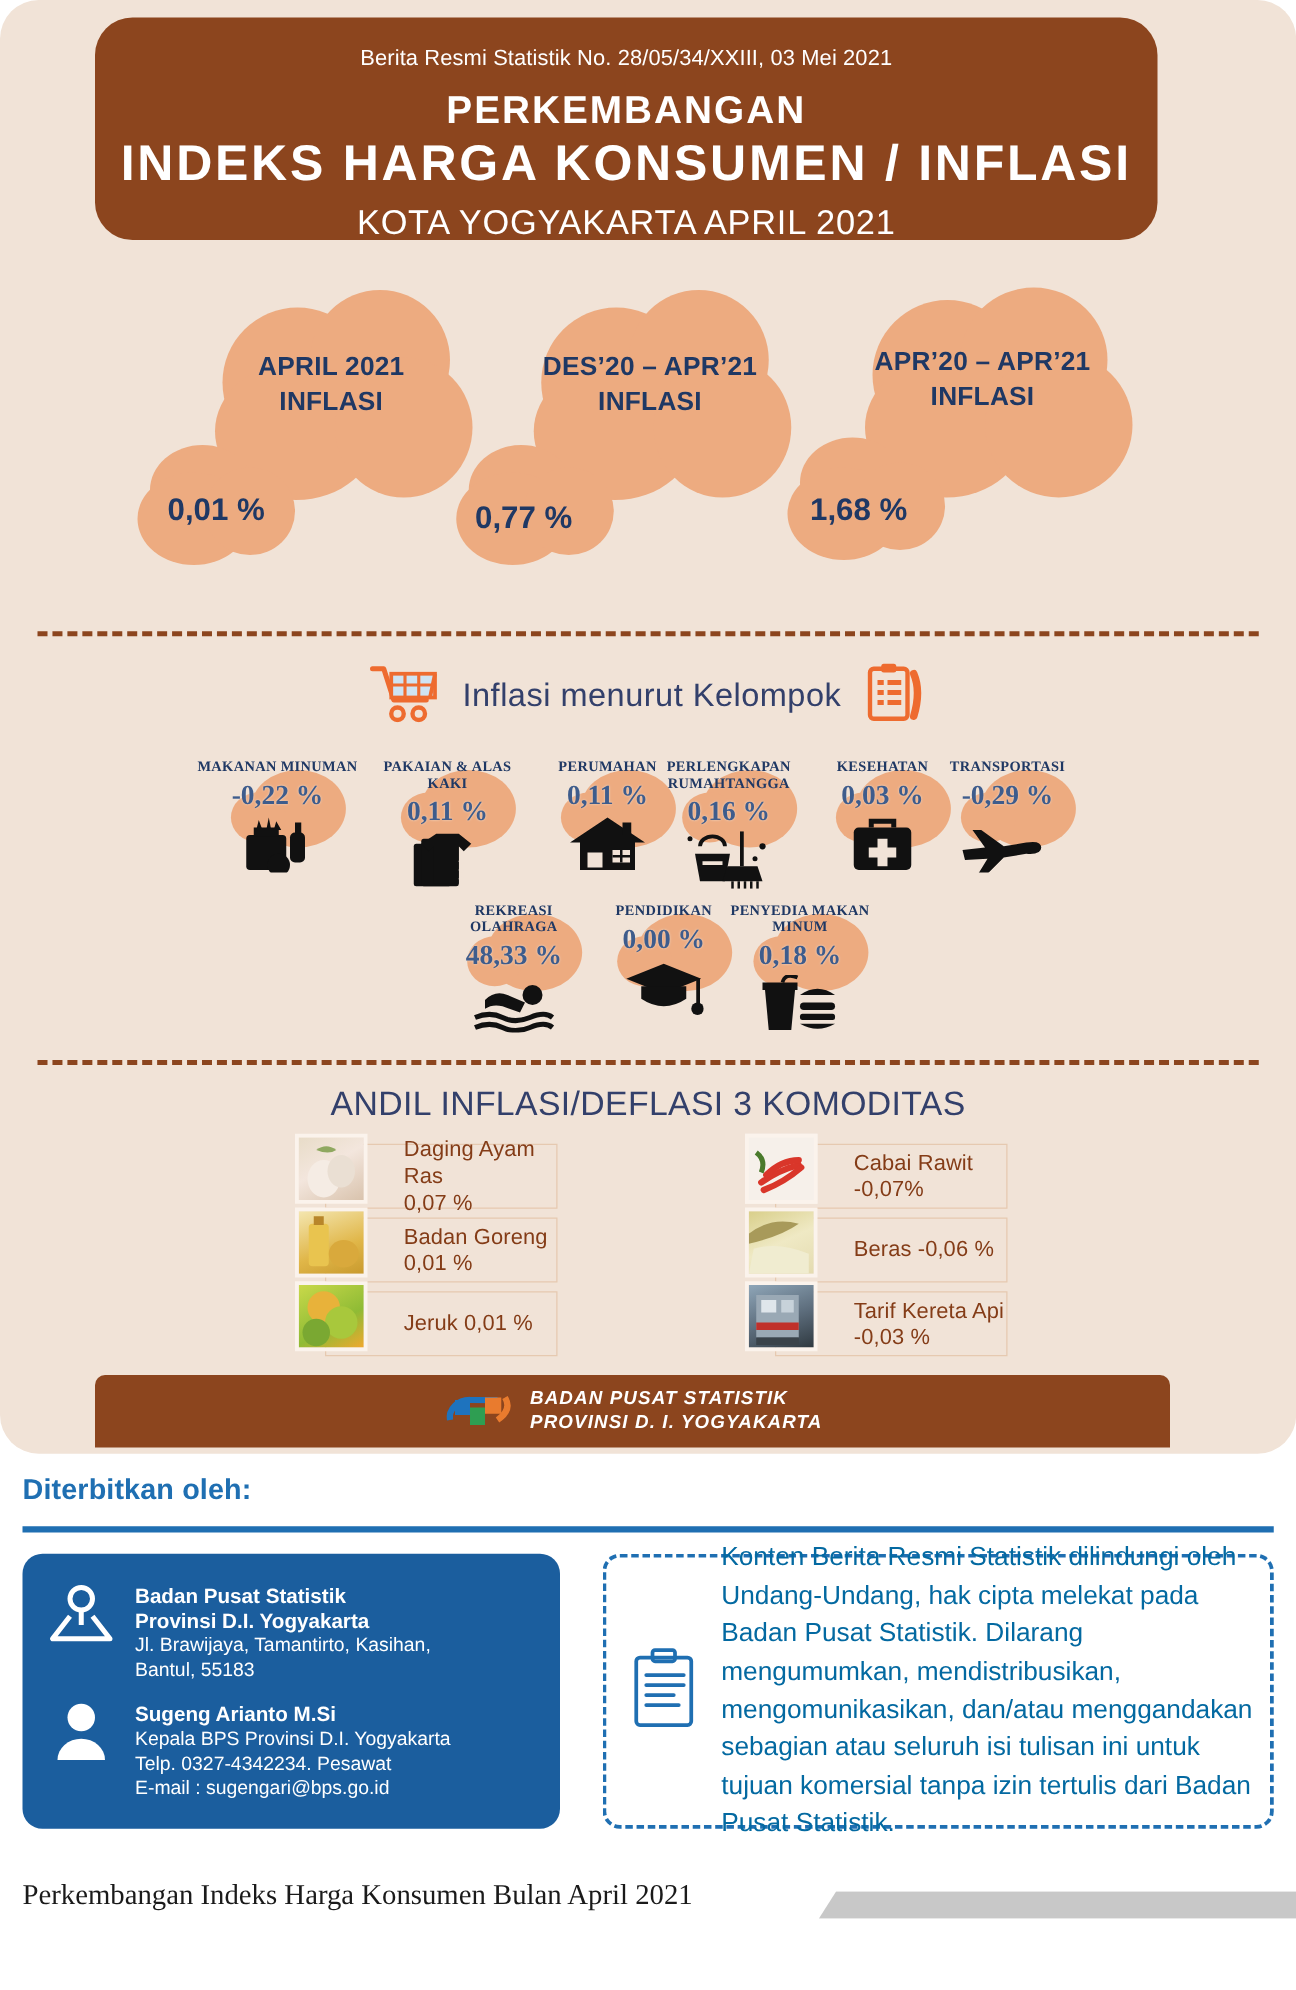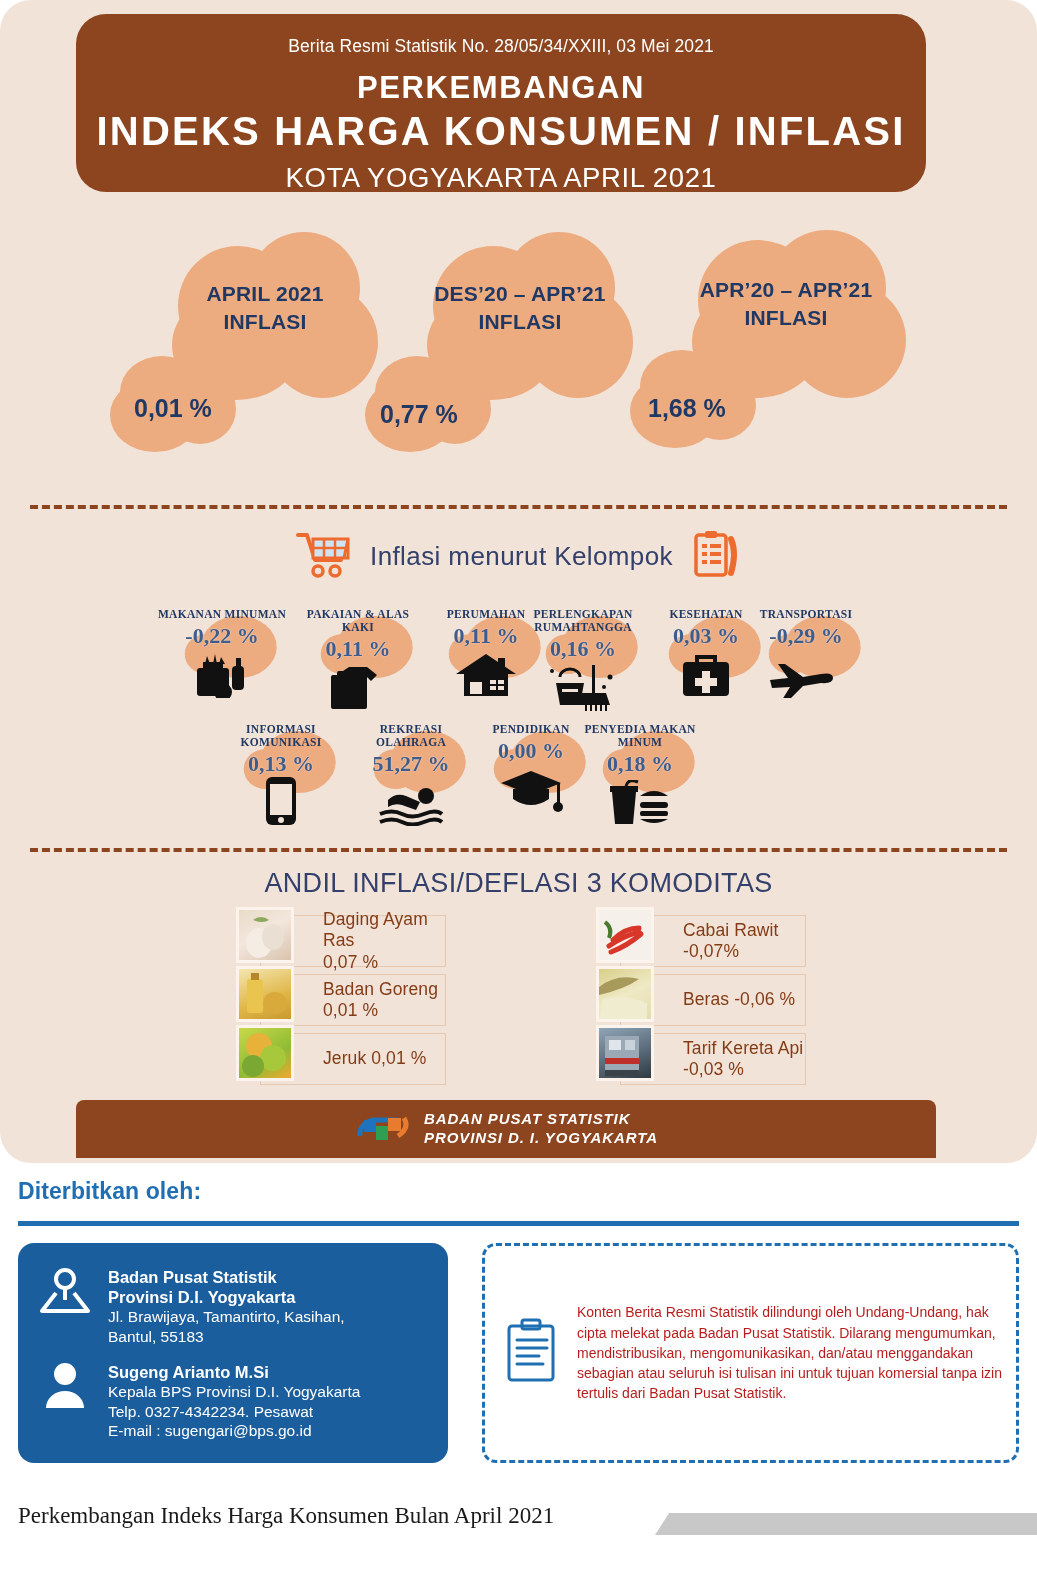--- a/index.html
+++ b/index.html
@@ -239,22 +239,22 @@
     left: 482px; top: 1243px;
     width: 537px; height: 220px;
     border: 3px dashed #1F6FB2;
     border-radius: 14px;
     display: flex;
     align-items: center;
     padding: 0 14px 0 18px;
     gap: 16px;
   }
   .copy-text {
-    font-size: 14px;
-    color: #b91c1c;
+    font-size: 21px;
+    color: #0369a1;
     line-height: 1.45;
   }
 
   
   .caption {
     position: absolute;
     left: 18px; top: 1503px;
     font-family: "Liberation Serif", serif;
     font-size: 23px;
     color: #1A1A1A;
@@ -449,37 +449,25 @@
     <div class="grp-val">-0,29 %</div>
     <div class="grp-icon">
       <svg width="76" height="42" viewBox="0 0 76 42">
           <g fill="#111">
         <path d="M2 24 l18-2 -10-14 h7 l18 13 18-3 q12-2 12 4 t-12 5 l-18 3 -14 14 h-7 l8-13 -18 1z"></path>
           </g>
         </svg>
     </div>
   </div>
 
-  <div class="grp" style="left:215px; top:723px;">
-    <div class="grp-cloud"></div>
-    <div class="grp-name" style="white-space:pre-line;">INFORMASI KOMUNIKASI</div>
-    <div class="grp-val">0,13 %</div>
-    <div class="grp-icon">
-      <svg width="36" height="50" viewBox="0 0 36 50">
-        <rect x="3" y="1" width="30" height="48" rx="6" fill="#111"></rect>
-        <rect x="7" y="8" width="22" height="31" fill="#F1E3D7"></rect>
-        <circle cx="18" cy="44" r="3" fill="#F1E3D7"></circle>
-      </svg>
-    </div>
-  </div>
 
   <div class="grp" style="left:345px; top:723px;">
     <div class="grp-cloud"></div>
     <div class="grp-name">REKREASI OLAHRAGA</div>
-    <div class="grp-val">51,27 %</div>
+    <div class="grp-val">48,33 %</div>
     <div class="grp-icon">
       <svg width="66" height="44" viewBox="0 0 66 44">
           <g fill="#111">
         <circle cx="48" cy="14" r="8"></circle>
             <path d="M10 18 q8-8 18-4 l14 6 -4 8 -14-5 q-8-2-14 2z"></path>
         <path d="M2 32 q12-5 22 0 t22 0 t18 0" fill="none" stroke="#111" stroke-width="4"></path>
         <path d="M2 40 q12-5 22 0 t22 0 t18 0" fill="none" stroke="#111" stroke-width="4"></path>
           </g>
         </svg>
     </div>

